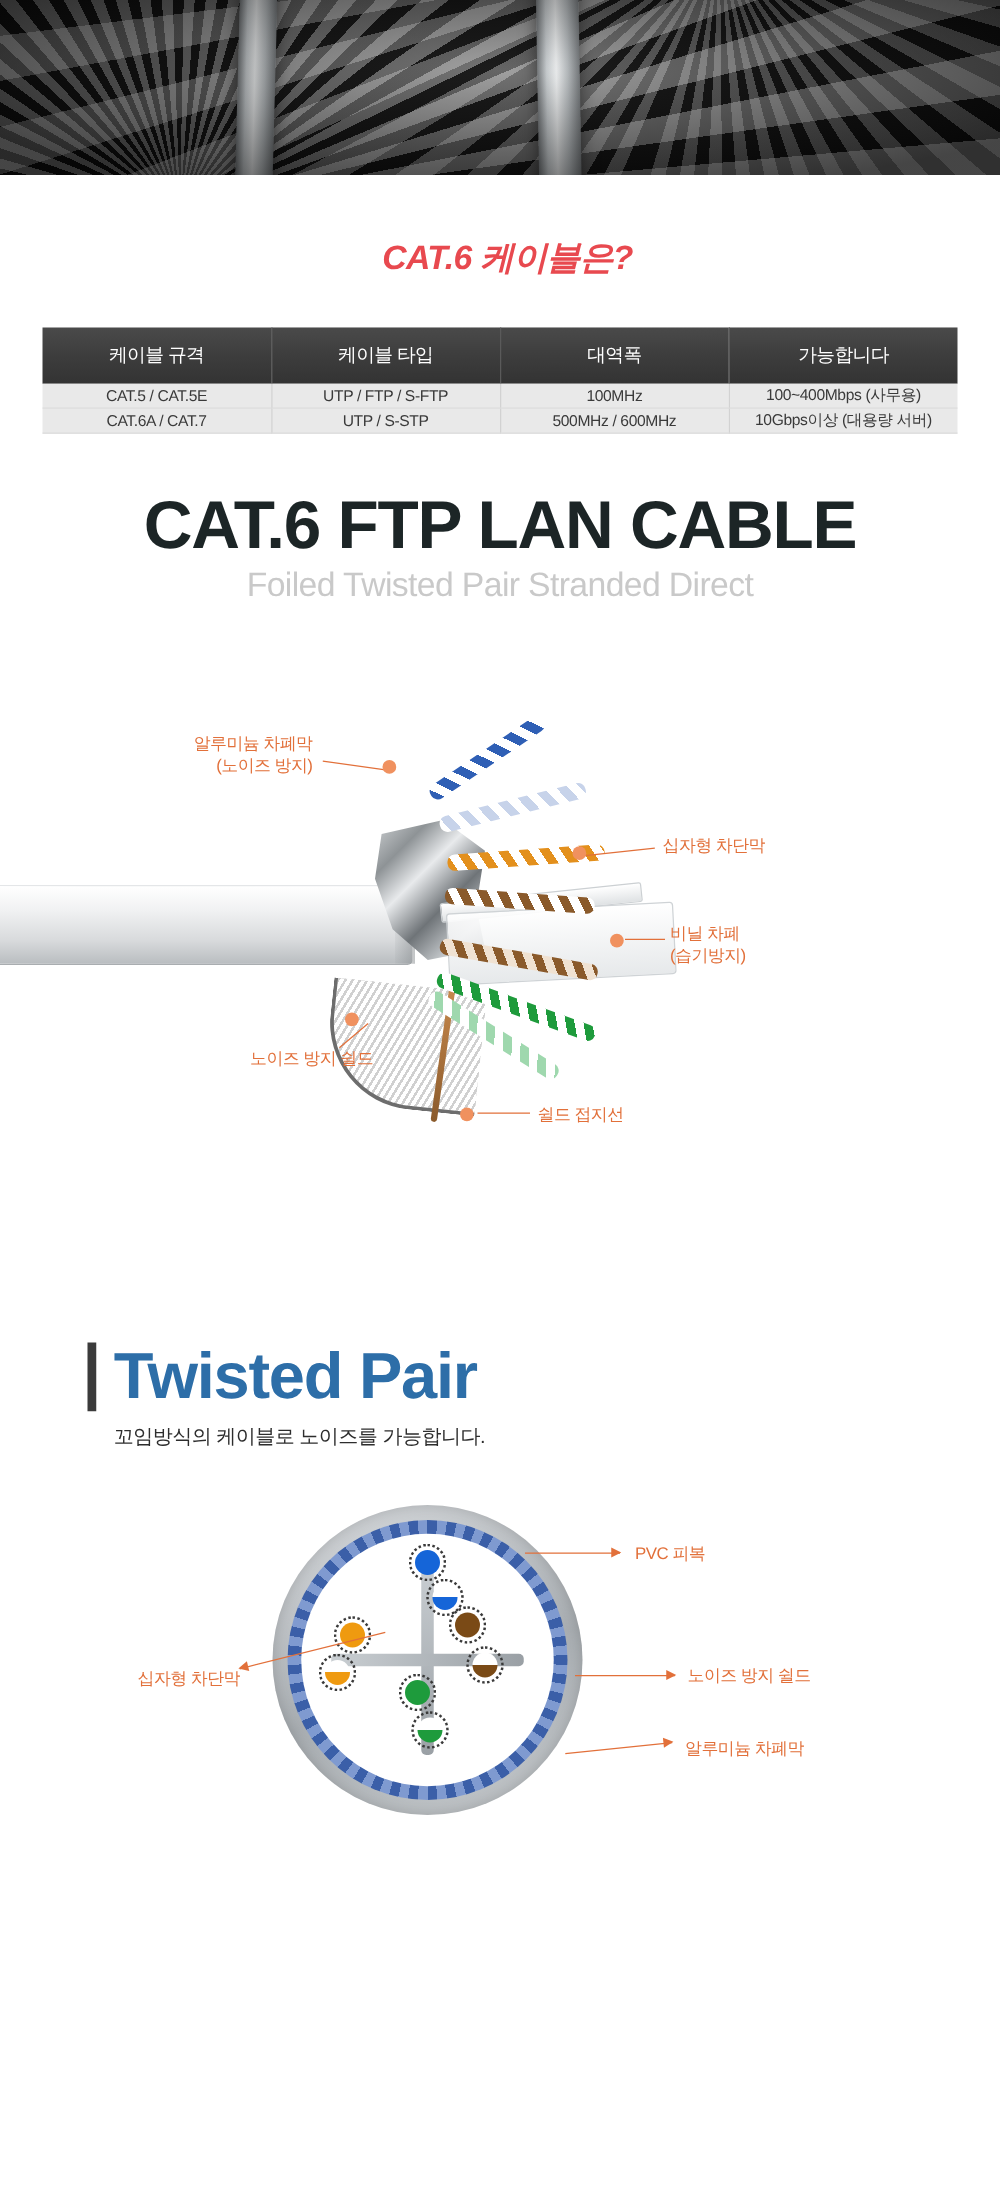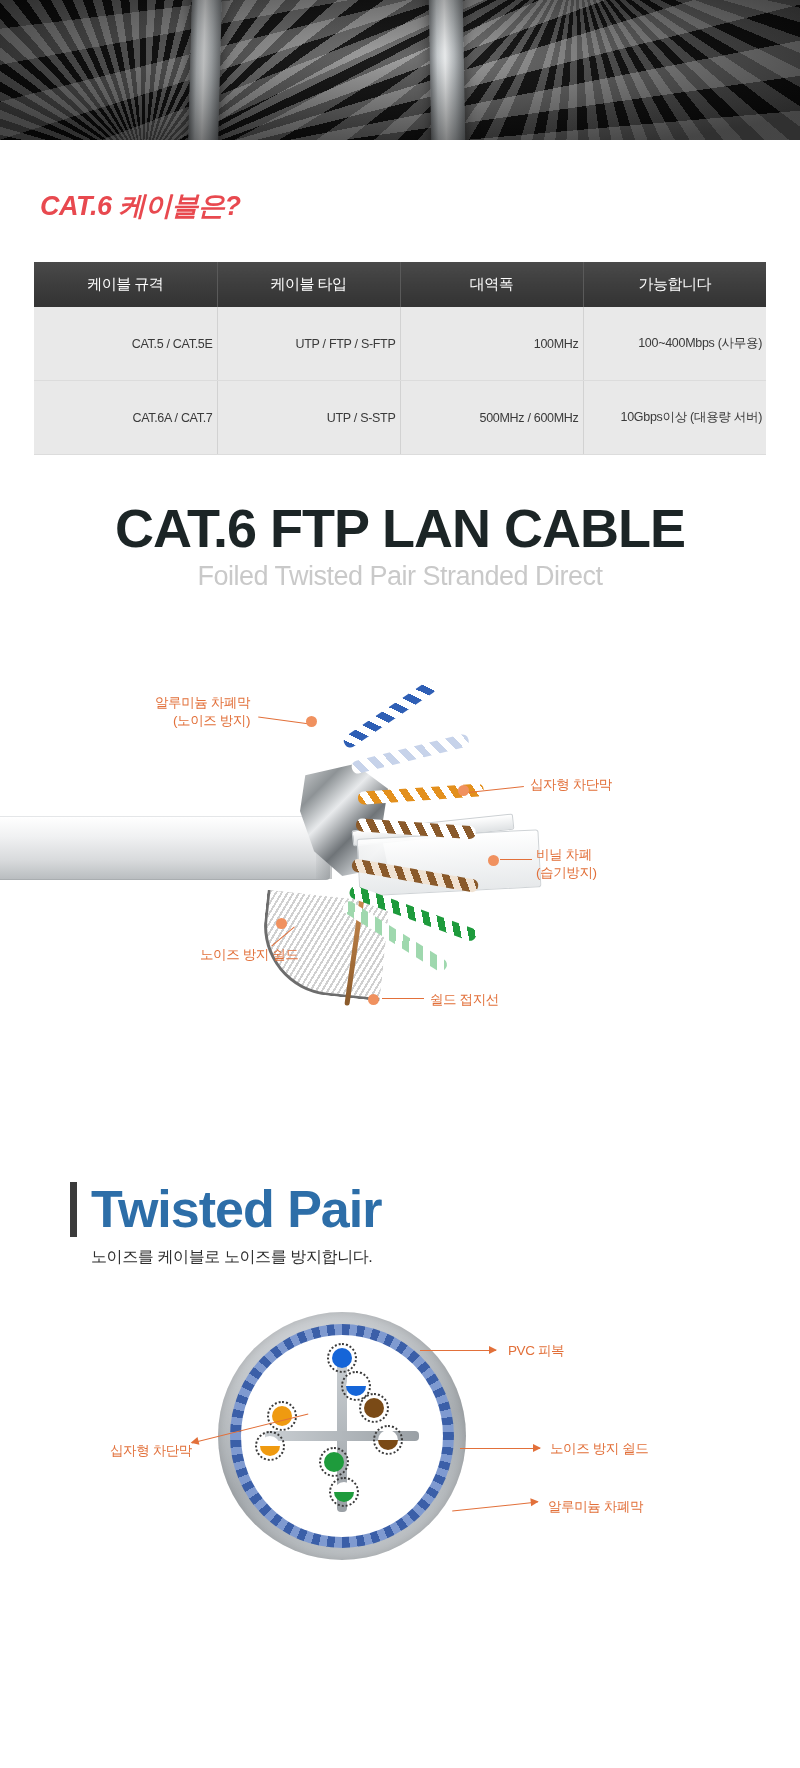--- a/index.html
+++ b/index.html
@@ -36,21 +36,21 @@
   }
   .cable-v{
     position:absolute;top:-10px;bottom:-10px;width:30px;
     background:linear-gradient(90deg,#6f7376 0%,#c9ced1 22%,#f2f4f5 45%,#b9bec1 72%,#73777a 100%);
     box-shadow:0 0 14px rgba(0,0,0,.55);
   }
   .cable-a{left:190px;transform:rotate(1.5deg);}
   .cable-b{left:430px;width:34px;transform:rotate(-1deg);}
 
   
-  .intro{padding:48px 28px 0 40px;}
+  .intro{padding:48px 28px 0 40px;text-align:center;}
   .intro-h{
     font-size:27px;font-style:italic;font-weight:bold;
     color:#e8494f;letter-spacing:-.5px;margin:0 0 14px 0;
   }
   .intro-p{
     font-size:15.5px;line-height:1.55;color:#2d2d2d;letter-spacing:-.4px;margin:0;
   }
   .intro-p .em{color:#e8353d;font-weight:bold;}
 
   
@@ -60,22 +60,22 @@
     font-size:12.5px;letter-spacing:-.3px;
   }
   table.spec th{
     background:linear-gradient(180deg,#4a4a4a 0%,#3d3d3d 50%,#333333 100%);
     color:#ffffff;font-size:15px;font-weight:normal;
     padding:13px 20px;text-align:center;letter-spacing:-.5px;
     border-right:1px solid #5a5a5a;
   }
   table.spec th:last-child{border-right:none;}
   table.spec td{
-    background:#e9e9e9;color:#3a3a3a;text-align:right;
-    padding:28px 4px;border-right:1px solid #d2d2d2;border-bottom:1px solid #dcdcdc;
+    background:#e9e9e9;color:#3a3a3a;text-align:center;
+    padding:1px 4px;border-right:1px solid #d2d2d2;border-bottom:1px solid #dcdcdc;
   }
   table.spec td:last-child{border-right:none;}
   table.spec tr.hl td{
     background:#fbeceb;border-top:2px solid #e0565c;border-bottom:2px solid #e0565c;
     border-right:1px solid #f0cfcf;color:#3a3a3a;
   }
   table.spec tr.hl td:first-child{border-left:2px solid #e0565c;}
   table.spec tr.hl td:last-child{border-right:2px solid #e0565c;}
 
   
@@ -305,21 +305,21 @@
     <div class="d1-label" style="left:430px;top:345px;">쉴드 접지선</div>
     <div class="lead" style="left:382px;top:352px;width:42px;"></div>
     <div class="dot" style="left:368px;top:348px;"></div>
   </div>
 
   <div class="tp-sec">
     <div class="tp-head">
       <div class="tp-bar"></div>
       <h2 class="tp-title">Twisted Pair</h2>
     </div>
-    <div class="tp-desc">노이즈를 케이블로 노이즈를 방지합니다.</div>
+    <div class="tp-desc">꼬임방식의 케이블로 노이즈를 가능합니다.</div>
   </div>
 
   <div class="diagram2">
     <div class="cs-outer">
       <div class="cs-blue">
         <div class="cs-inner">
           <div class="cs-x"></div>
           <div class="cs-y"></div>
 
           <div class="wiregrp" style="left:66px;top:8px;">

